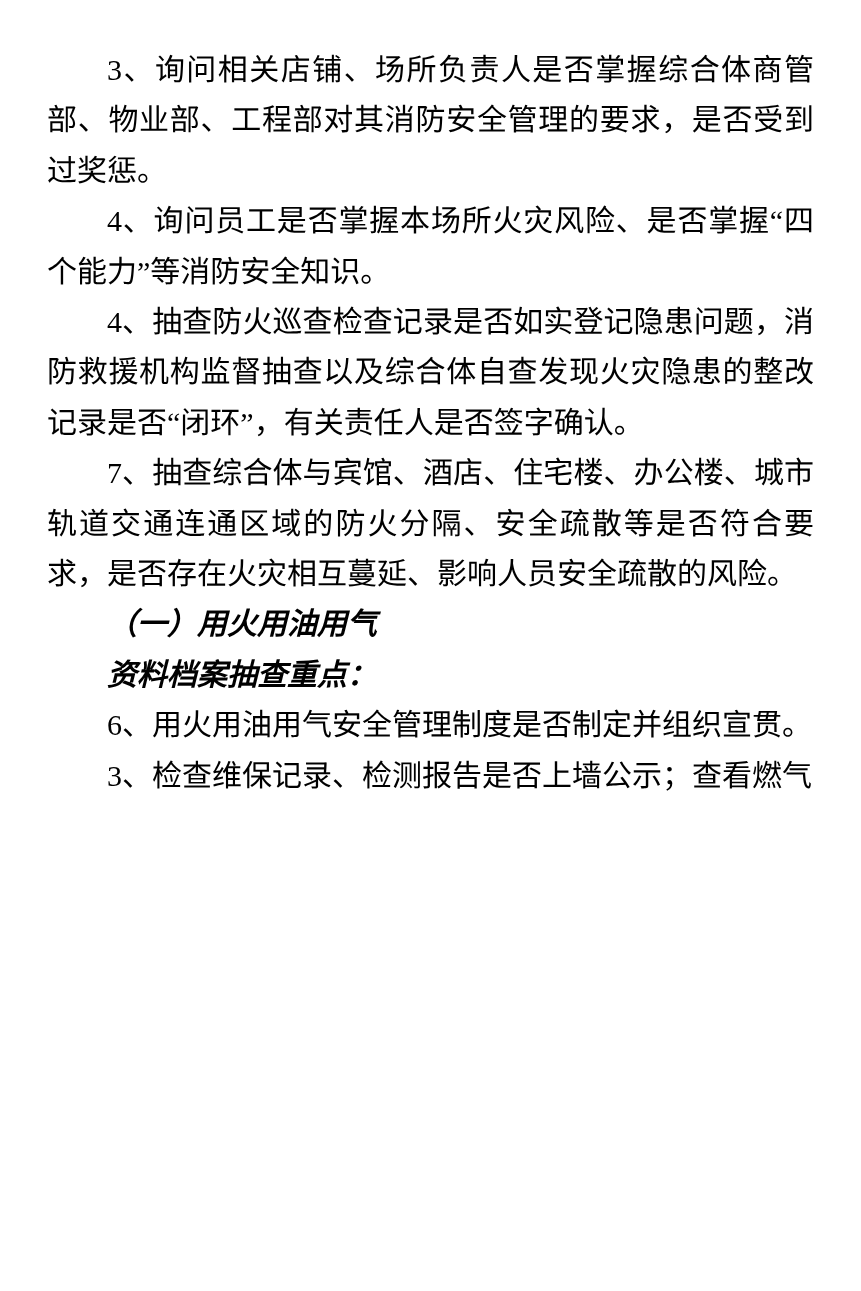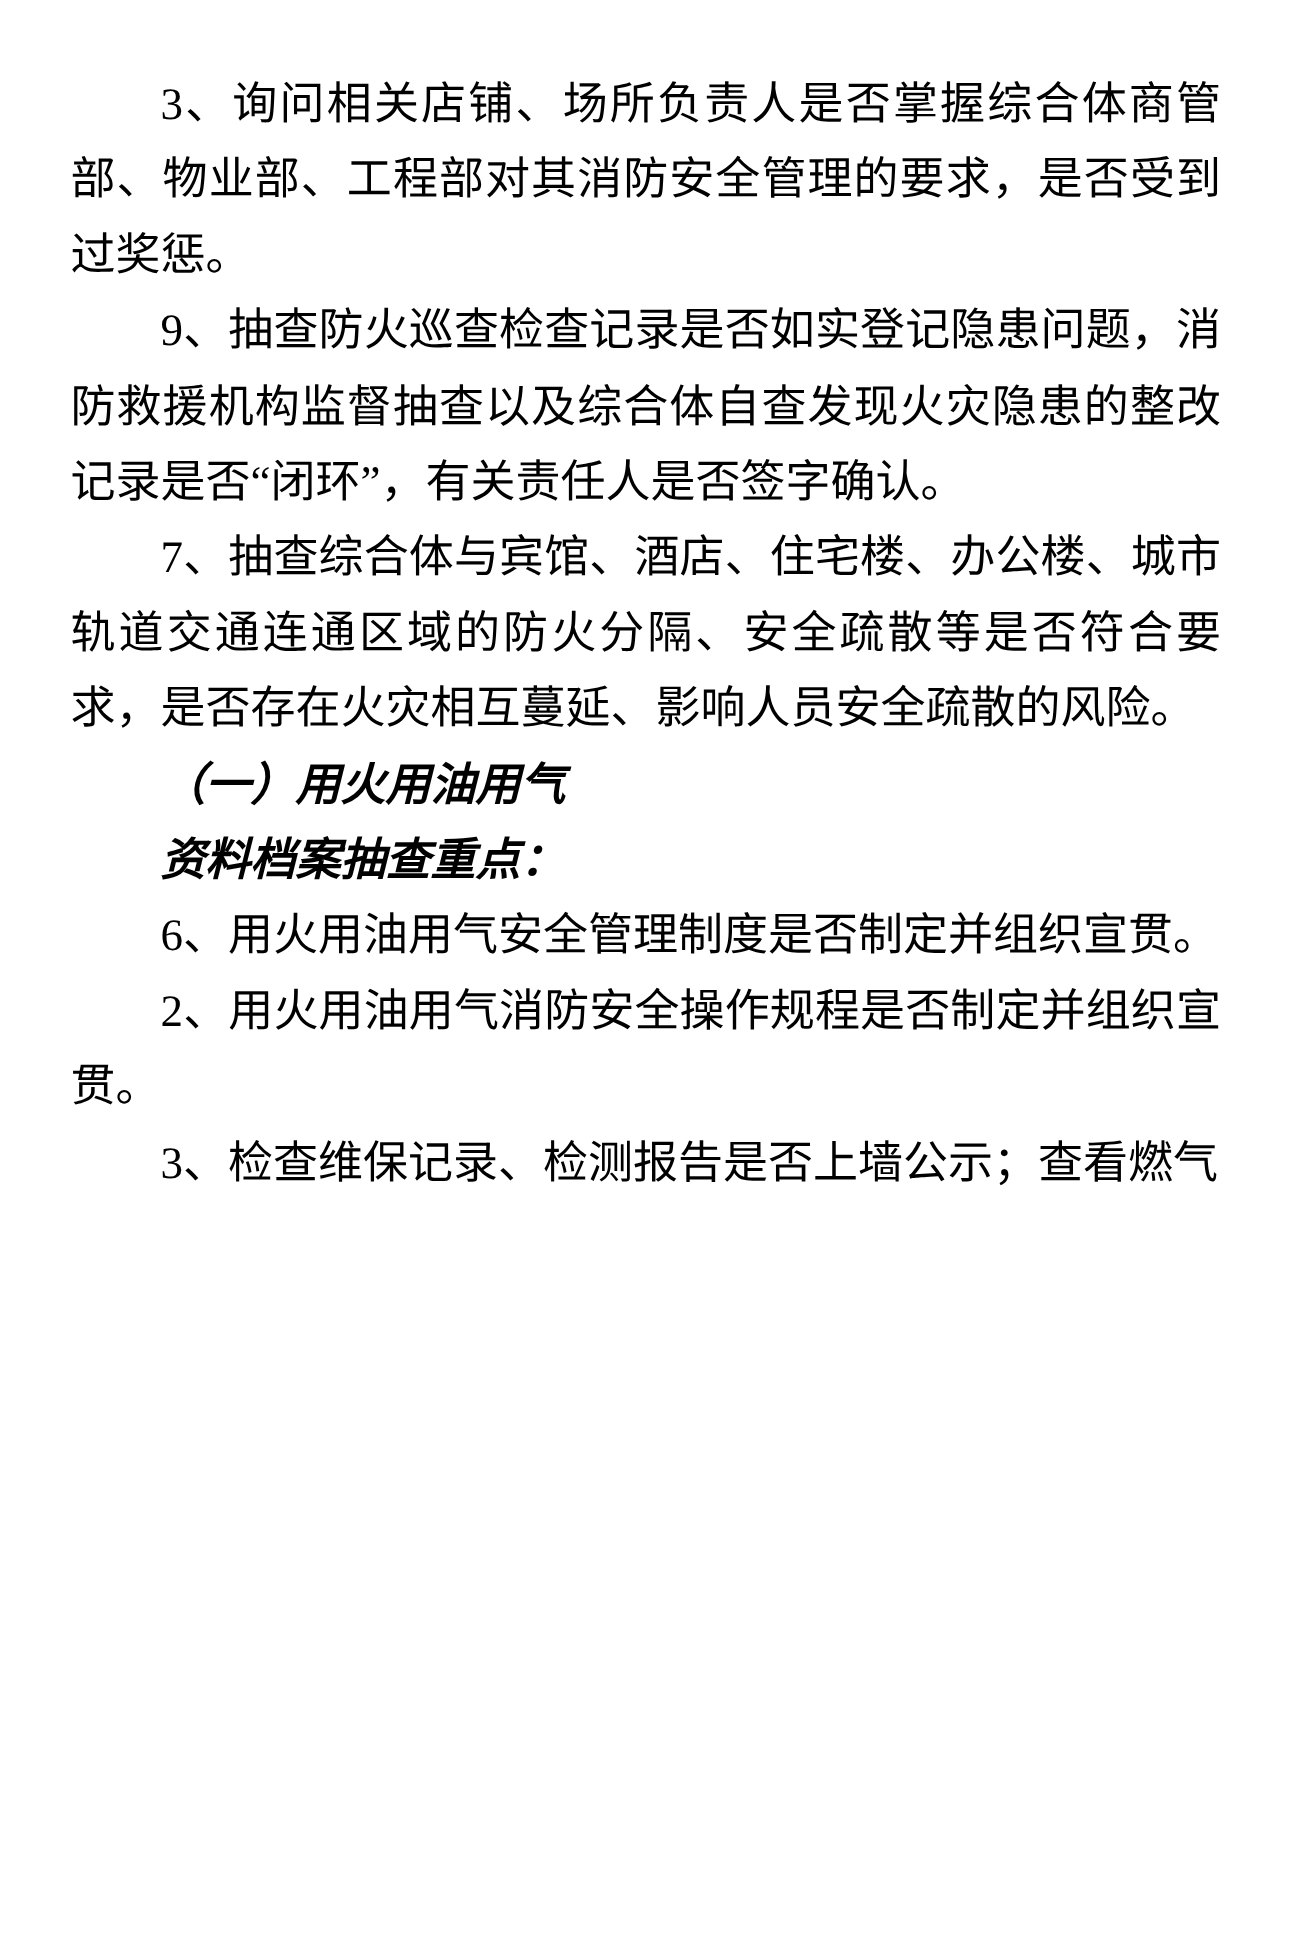--- a/index.html
+++ b/index.html
@@ -35,21 +35,21 @@
     font-weight: 700;
     font-style: italic;
   }
 </style>
 </head>
 <body>
 
 <div class="page">
   <div class="doc-body">
     <p>3、询问相关店铺、场所负责人是否掌握综合体商管部、物业部、工程部对其消防安全管理的要求，是否受到过奖惩。</p>
-    <p>9、抽查防火巡查检查记录是否如实登记隐患问题，消防救援机构监督抽查以及综合体自查发现火灾隐患的整改记录是否“闭环”，有关责任人是否签字确认。</p>
+    <p>4、询问员工是否掌握本场所火灾风险、是否掌握“四个能力”等消防安全知识。</p>
+    <p>4、抽查防火巡查检查记录是否如实登记隐患问题，消防救援机构监督抽查以及综合体自查发现火灾隐患的整改记录是否“闭环”，有关责任人是否签字确认。</p>
     <p>7、抽查综合体与宾馆、酒店、住宅楼、办公楼、城市轨道交通连通区域的防火分隔、安全疏散等是否符合要求，是否存在火灾相互蔓延、影响人员安全疏散的风险。</p>
     <p class="heading-bold">（一）用火用油用气</p>
     <p class="heading-bold">资料档案抽查重点：</p>
     <p>6、用火用油用气安全管理制度是否制定并组织宣贯。</p>
-    <p>2、用火用油用气消防安全操作规程是否制定并组织宣贯。</p>
     <p>3、检查维保记录、检测报告是否上墙公示；查看燃气</p>
   </div>
 </div>
 
 </body></html>

